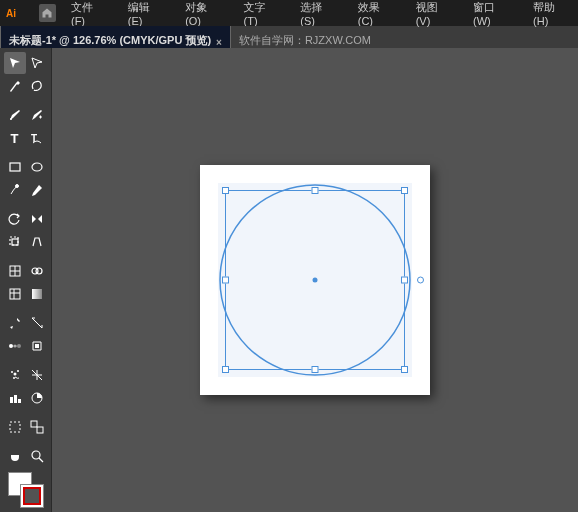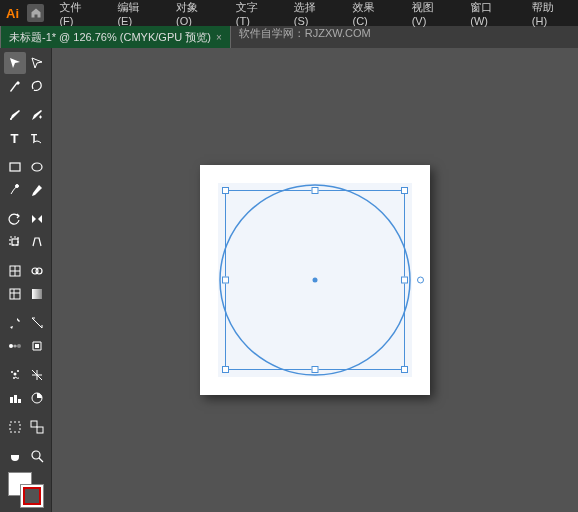--- a/index.html
+++ b/index.html
@@ -10,22 +10,22 @@
       width: 100%;
       height: 26px;
       background: #1e1e1e;
       display: flex;
       align-items: center;
       padding: 0 6px;
     }
     #ai-logo {
       color: #ff7f00;
       font-weight: bold;
-      font-size: 13px;
-      margin-right: 8px;
+      font-size: 10px;
+      margin-right: 23px;
     }
     #home-icon {
       width: 18px; height: 18px;
       background: #555;
       display: flex; align-items: center; justify-content: center;
       margin-right: 10px;
       border-radius: 2px;
     }
     #menu-bar {
       display: flex;
@@ -42,40 +42,41 @@
     
     #tab-bar {
       width: 100%;
       height: 22px;
       background: #3c3c3c;
       display: flex;
       align-items: center;
     }
     #tab-active {
       height: 100%;
-      background: #14532d;
-      display: flex;
-      align-items: center;
+      background: #0f172a;
+      display: flex;
+      align-items: flex-end;
       padding: 0 8px;
       color: #ddd;
       font-size: 11px;
       border-right: 1px solid #666;
       border-left: 1px solid #666;
+      font-weight: bold;
     }
     #tab-close {
       margin-left: 5px;
       color: #aaa;
       font-size: 10px;
       cursor: pointer;
     }
     #tab-inactive {
       height: 100%;
       background: #3c3c3c;
       display: flex;
-      align-items: flex-start;
+      align-items: flex-end;
       padding: 0 8px;
       color: #aaa;
       font-size: 11px;
     }
 
     
     #main-area {
       display: flex;
       width: 100%;
       height: calc(512px - 26px - 22px);

